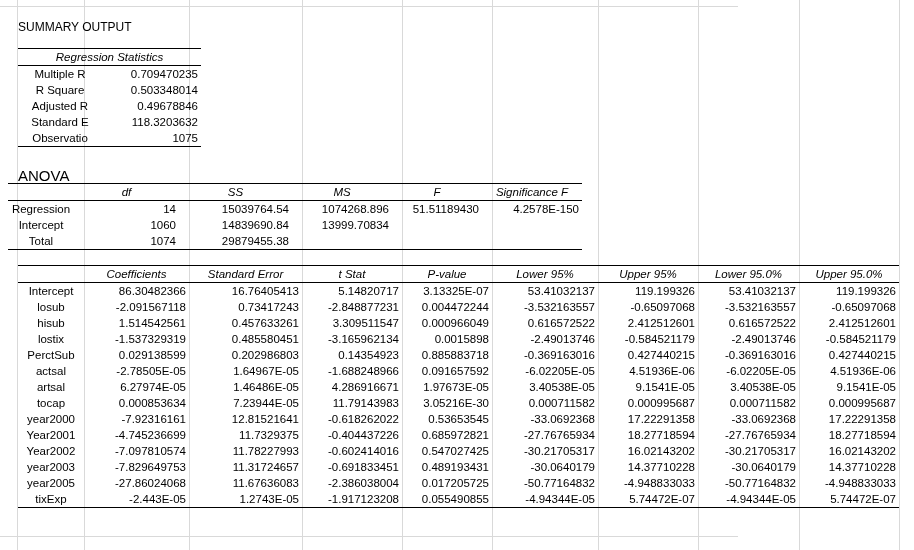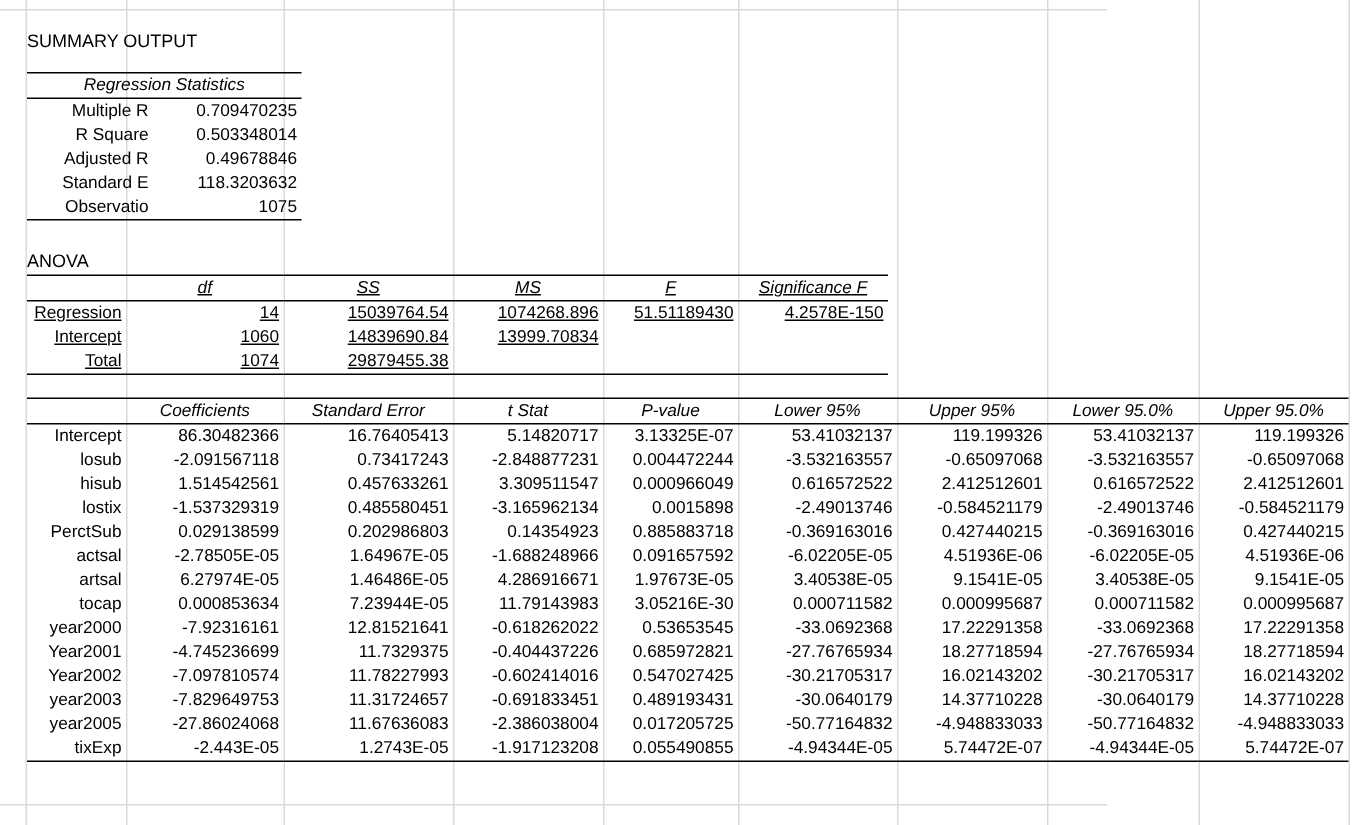--- a/index.html
+++ b/index.html
@@ -45,21 +45,21 @@
   }
   table.tbl td {
     padding: 0 3px;
     height: 16px;
     line-height: 16px;
     white-space: nowrap;
     overflow: hidden;
     font-size: 11.5px;
   }
   .r { text-align: right; }
-  .l { text-align: right; }
+  .l { text-align: center; }
   .c { text-align: center; }
   .ital { font-style: italic; }
   .top-rule { border-top: 1px solid #000; }
   .bot-rule { border-bottom: 1px solid #000; }
 
   
   #title {
     position: absolute;
     left: 18px;
     top: 20px;
@@ -70,25 +70,25 @@
   #regstats { left: 18px; top: 48px; }
   #regstats table { width: 183px; }
   #regstats col.c1 { width: 84px; }
   #regstats col.c2 { width: 99px; }
 
   
   #anova-label {
     position: absolute;
     left: 18px;
     top: 167px;
-    font-size: 12px;
-  }
-
-  
-  #anova { left: 18px; top: 183px; text-decoration: underline; }
+    font-size: 15px;
+  }
+
+  
+  #anova { left: 8px; top: 183px; }
   #anova table { width: 574px; }
   #anova col.c1 { width: 66px; }
   #anova col.c2 { width: 105px; }
   #anova col.c3 { width: 113px; }
   #anova col.c4 { width: 100px; }
   #anova col.c5 { width: 90px; }
   #anova col.c6 { width: 100px; }
 
   
   #coef { left: 18px; top: 265px; }

